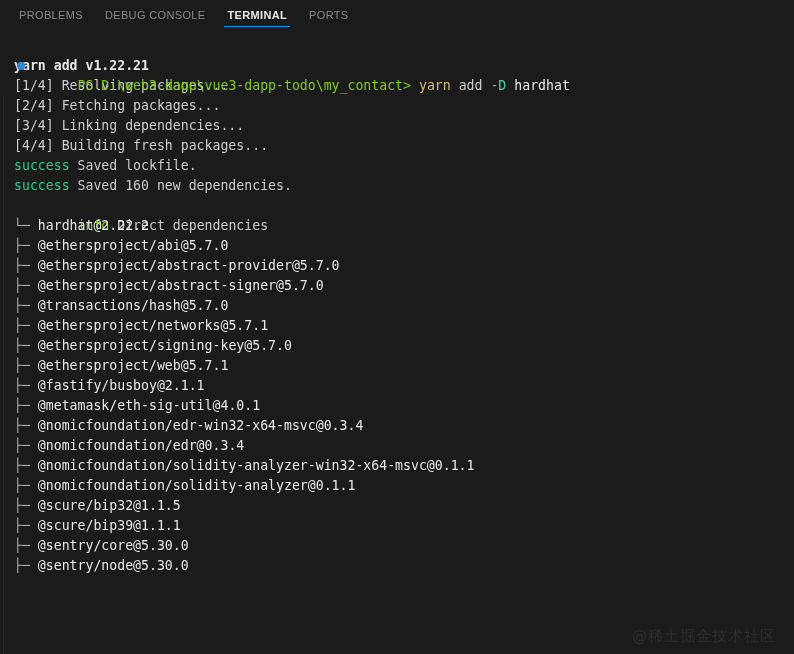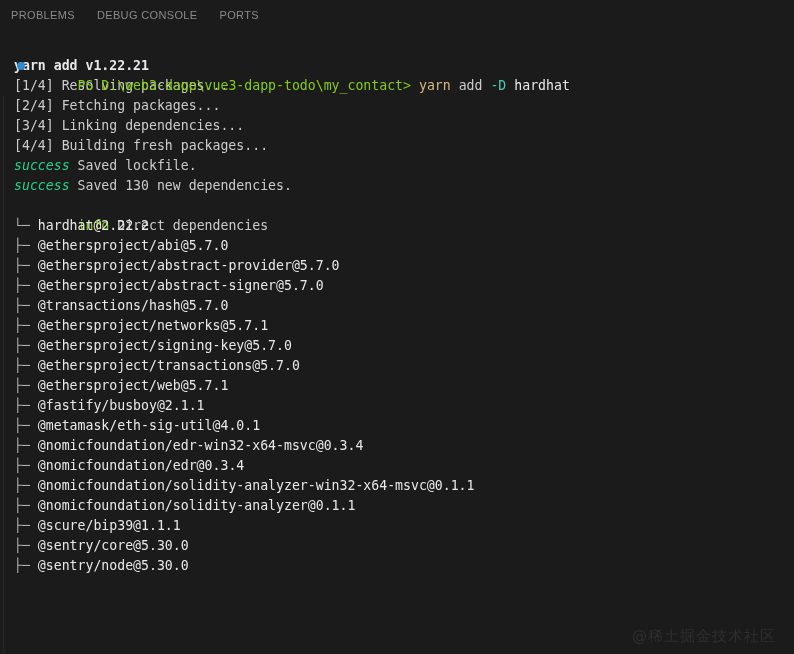--- a/index.html
+++ b/index.html
@@ -11,21 +11,21 @@
   }
   #app { position:relative; width:794px; height:654px; background:#1b1b1b; }
 
   
   .tabbar {
     position:relative;
     height:30px;
     background:#1b1b1b;
     display:flex;
     align-items:flex-end;
-    padding-left:0;
+    padding-left:8px;
     gap:0;
   }
   .tab {
     font-family:"Liberation Sans", sans-serif;
     font-size:11px;
     letter-spacing:.35px;
     color:#8a8a8a;
     padding:0 11px;
     height:30px;
     line-height:30px;
@@ -76,21 +76,21 @@
     margin-top:6px;
   }
   .promptline { position:relative; }
 
   
   .c-path    { color:#84cc16;margin-top:11px; }
   .c-cmd     { color:#d7ba7d;margin-top:44px; }
   .c-arg     { color:#cccccc; }
   .c-flag    { color:#4ec9b0; }
   .c-pkg     { color:#e8e8e8; }
-  .c-success { color:#23d18b;font-style:italic; }
+  .c-success { color:#23d18b; }
   .c-info    { color:#84cc16; }
   .c-tree    { color:#b0b0b0; }
   .c-dim     { color:#cccccc;margin-top:16px; }
 
   
   .watermark {
     position:absolute;
     right:18px; bottom:8px;
     font-family:"DejaVu Sans", sans-serif;
     font-size:15px;
@@ -101,20 +101,21 @@
   }
 </style>
 </head>
 <body>
 
 <div id="app">
 
   <div class="tabbar">
     <div class="tab"><span>PROBLEMS</span></div>
     <div class="tab"><span>DEBUG CONSOLE</span></div>
+    <div class="tab active"><span>TERMINAL</span></div>
     <div class="tab"><span>PORTS</span></div>
   </div>
 
   <div class="term">
     <div class="leftrule"></div>
 
     <div class="lines">
 
       <div class="line promptline">
         <span class="bullet"></span>
@@ -125,45 +126,45 @@
 
       <div id="steps">
           <div class="line">[1/4] Resolving packages...</div>
           <div class="line">[2/4] Fetching packages...</div>
           <div class="line">[3/4] Linking dependencies...</div>
           <div class="line">[4/4] Building fresh packages...</div>
         </div>
 
       <div id="results">
           <div class="line"><span class="c-success">success</span><span class="c-dim"> Saved lockfile.</span></div>
-          <div class="line"><span class="c-success">success</span><span class="c-dim"> Saved 130 new dependencies.</span></div>
+          <div class="line"><span class="c-success">success</span><span class="c-dim"> Saved 160 new dependencies.</span></div>
         </div>
 
       <div class="line">
         <span class="c-info">info</span><span class="c-dim"> Direct dependencies</span>
       </div>
       <div id="direct">
           <div class="line"><span class="c-tree">└─ </span><span class="c-pkg">hardhat@2.22.2</span></div>
         </div>
 
       <div id="alldeps">
           <div class="line"><span class="c-tree">├─ </span><span class="c-pkg">@ethersproject/abi@5.7.0</span></div>
           <div class="line"><span class="c-tree">├─ </span><span class="c-pkg">@ethersproject/abstract-provider@5.7.0</span></div>
           <div class="line"><span class="c-tree">├─ </span><span class="c-pkg">@ethersproject/abstract-signer@5.7.0</span></div>
           <div class="line"><span class="c-tree">├─ </span><span class="c-pkg">@transactions/hash@5.7.0</span></div>
           <div class="line"><span class="c-tree">├─ </span><span class="c-pkg">@ethersproject/networks@5.7.1</span></div>
           <div class="line"><span class="c-tree">├─ </span><span class="c-pkg">@ethersproject/signing-key@5.7.0</span></div>
-          <div class="line"><span class="c-tree">├─ </span><span class="c-pkg">@ethersproject/transactions@5.7.0</span></div>
           <div class="line"><span class="c-tree">├─ </span><span class="c-pkg">@ethersproject/web@5.7.1</span></div>
           <div class="line"><span class="c-tree">├─ </span><span class="c-pkg">@fastify/busboy@2.1.1</span></div>
           <div class="line"><span class="c-tree">├─ </span><span class="c-pkg">@metamask/eth-sig-util@4.0.1</span></div>
           <div class="line"><span class="c-tree">├─ </span><span class="c-pkg">@nomicfoundation/edr-win32-x64-msvc@0.3.4</span></div>
           <div class="line"><span class="c-tree">├─ </span><span class="c-pkg">@nomicfoundation/edr@0.3.4</span></div>
           <div class="line"><span class="c-tree">├─ </span><span class="c-pkg">@nomicfoundation/solidity-analyzer-win32-x64-msvc@0.1.1</span></div>
           <div class="line"><span class="c-tree">├─ </span><span class="c-pkg">@nomicfoundation/solidity-analyzer@0.1.1</span></div>
+          <div class="line"><span class="c-tree">├─ </span><span class="c-pkg">@scure/bip32@1.1.5</span></div>
           <div class="line"><span class="c-tree">├─ </span><span class="c-pkg">@scure/bip39@1.1.1</span></div>
           <div class="line"><span class="c-tree">├─ </span><span class="c-pkg">@sentry/core@5.30.0</span></div>
           <div class="line"><span class="c-tree">├─ </span><span class="c-pkg">@sentry/node@5.30.0</span></div>
         </div>
 
     </div>
 
     <div class="watermark">@稀土掘金技术社区</div>
   </div>
 </div>

